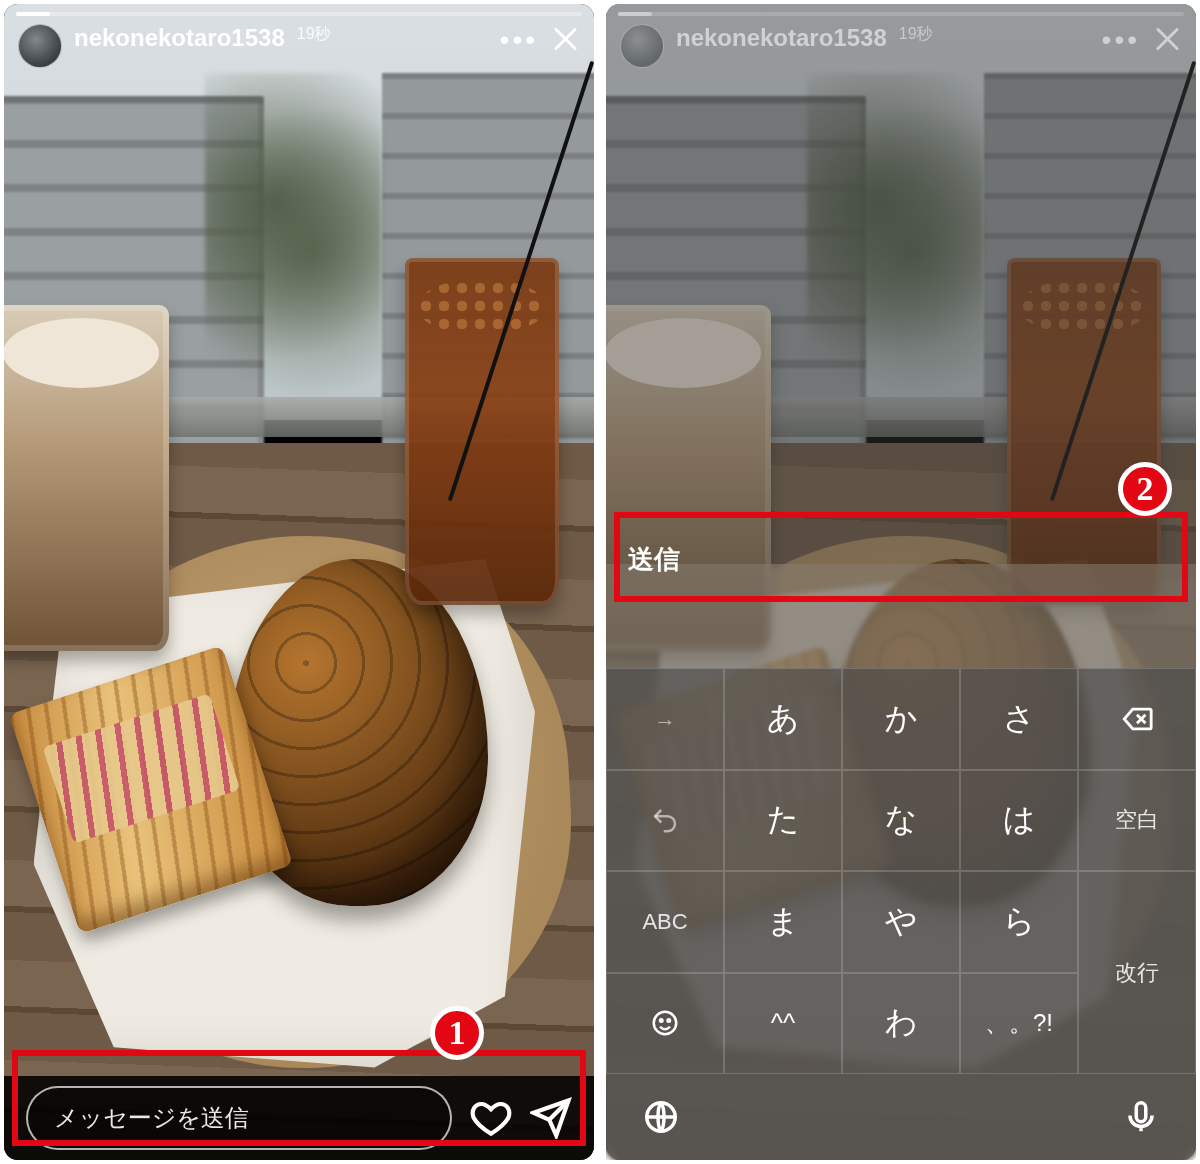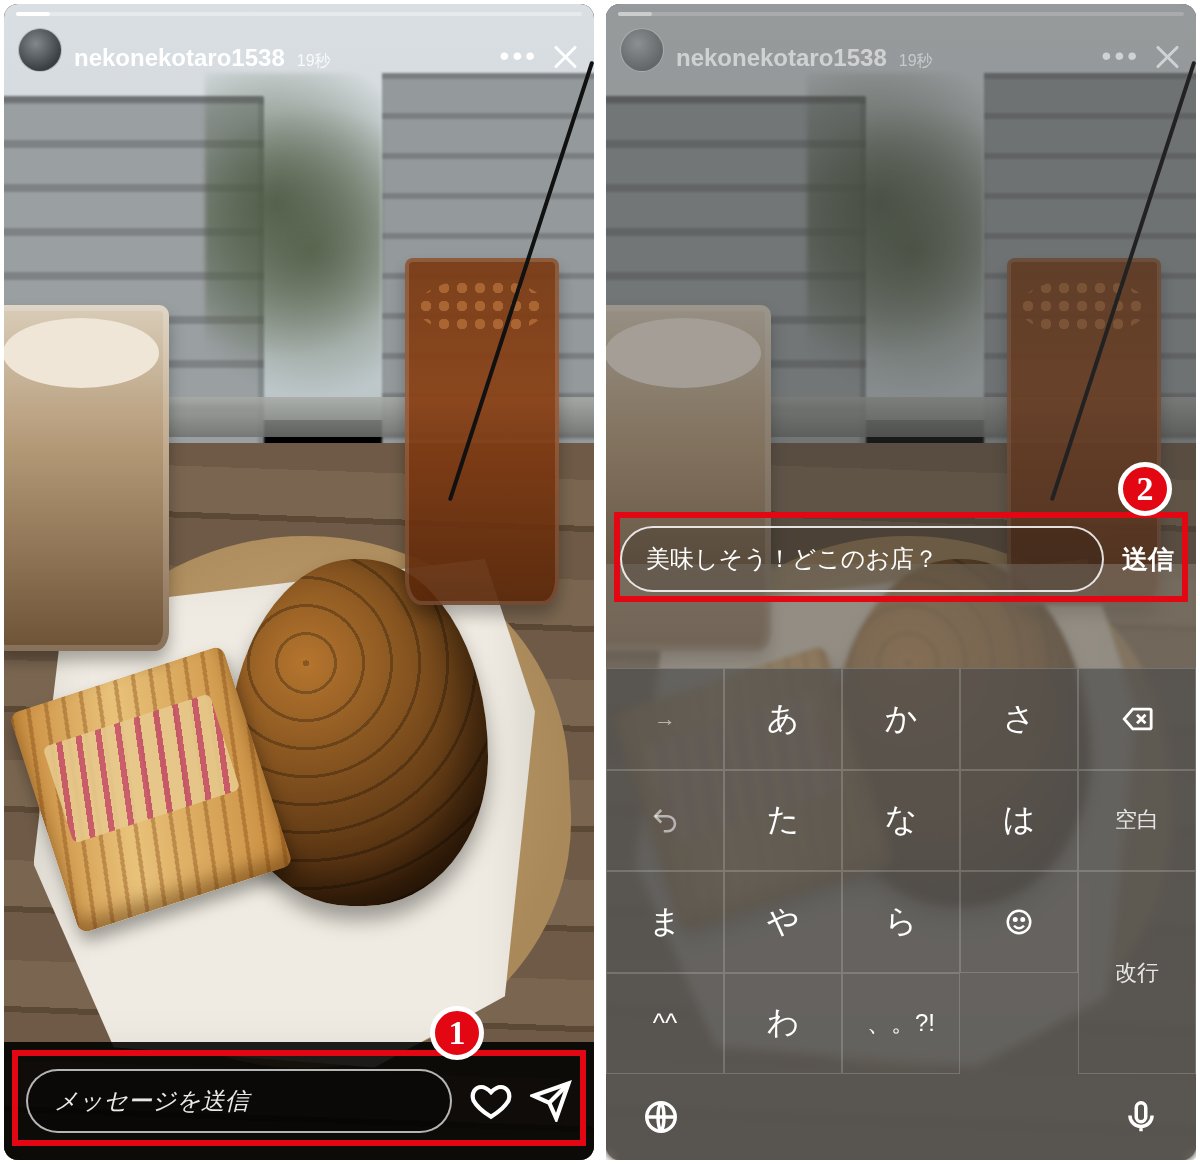--- a/index.html
+++ b/index.html
@@ -105,34 +105,34 @@
     background: radial-gradient(circle,#c97a3a 0 40%,transparent 42%) 0 0/18px 18px;
     border-radius:50%; opacity:.6;}
   .straw { position:absolute; right:12%; top:4%; width:4px; height:40%;
     background:#111; transform: rotate(18deg); border-radius:2px;}
   
   .progress { position:absolute; top:8px; left:12px; right:12px; height:4px;
     background: rgba(255,255,255,.35); border-radius:2px; }
   .progress::before{content:"";position:absolute;left:0;top:0;bottom:0;width:6%;
     background:#fff;border-radius:2px;}
   .header { position:absolute; top:20px; left:14px; right:14px; height:48px;
-    display:flex; align-items:flex-end; gap:12px; color:#fff; }
+    display:flex; align-items:flex-start; gap:12px; color:#fff; }
   .avatar { width:44px;height:44px;border-radius:50%;
     background: radial-gradient(circle at 40% 35%, #83888c, #3a3f43 70%);
     border:1px solid rgba(255,255,255,.6);}
   .uname { font-weight:600; font-size:24px; }
   .time { font-size:16px; color:rgba(255,255,255,.85); }
   .hspace { flex:1; }
   .dots { font-size:28px; letter-spacing:3px; color:#fff; }
   .close { width:30px;height:30px; position:relative; }
   .close::before,.close::after{content:"";position:absolute;left:14px;top:0;width:3px;height:30px;background:#fff;border-radius:2px;}
   .close::before{transform:rotate(45deg);} .close::after{transform:rotate(-45deg);}
   
-  .bottombar { position:absolute; left:0; right:0; bottom:0; height:118px;
-    background: rgba(0,0,0,.88); display:flex; align-items:center; padding:0 22px; gap:18px;font-style:italic;}
+  .bottombar { position:absolute; left:0; right:0; bottom:0; height:84px;
+    background: rgba(0,0,0,.88); display:flex; align-items:center; padding:0 22px; gap:18px;}
   .msg-pill { flex:1; height:64px; border:2px solid rgba(255,255,255,.7);
     border-radius:40px; display:flex; align-items:center; padding:0 26px;
     color:#e8e8e8; font-size:24px; background:rgba(0,0,0,.25);}
   .heart,.send { width:42px;height:42px; color:#fff; }
   .heart svg,.send svg{width:100%;height:100%;stroke:#fff;fill:none;stroke-width:2.4;}
   
   .redbox { position:absolute; border:6px solid #e30613; pointer-events:none; }
   .badge { position:absolute; width:54px;height:54px;border-radius:50%;
     background:#e30613;border:5px solid #fff;color:#fff;display:flex;
     align-items:center;justify-content:center;font-size:34px;font-weight:800;
@@ -239,23 +239,20 @@
   <div class="header">
     <div class="avatar"></div>
     <div class="uname">nekonekotaro1538</div>
     <div class="time">19秒</div>
     <div class="hspace"></div>
     <div class="dots">•••</div>
     <div class="close"></div>
   </div>
 
   <div class="reply-row">
-    <div class="reply-pill">
-      <span>美味しそう！どこのお店？</span>
-    </div>
     <div class="reply-send">送信</div>
   </div>
 
   <div class="redbox" style="left:8px;right:8px;top:508px;height:90px;"></div>
   <div class="badge" style="right:24px;top:458px;">2</div>
 
   <div class="kbd">
     <div class="kbd-grid">
       <div class="key fn dim2">→</div>
       <div class="key">あ</div>
@@ -272,20 +269,21 @@
         <svg viewBox="0 0 24 24" width="30" height="30" stroke="rgba(255,255,255,.55)" fill="none" stroke-width="2">
             <path d="M9 14 4 9l5-5"></path>
             <path d="M4 9h10a6 6 0 0 1 0 12h-3"></path>
           </svg>
       </div>
       <div class="key">た</div>
       <div class="key">な</div>
       <div class="key">は</div>
       <div class="key fn" style="grid-row:2;grid-column:5;">空白</div>
 
+      <div class="key fn">ABC</div>
       <div class="key">ま</div>
       <div class="key">や</div>
       <div class="key">ら</div>
       <div class="key fn" style="grid-row:3 / span 2;grid-column:5;">改行</div>
 
       <div class="key fn">
         <svg viewBox="0 0 24 24" width="30" height="30" stroke="#fff" fill="none" stroke-width="2">
             <circle cx="12" cy="12" r="9"></circle>
             <circle cx="9" cy="10" r="1" fill="#fff"></circle>
             <circle cx="15" cy="10" r="1" fill="#fff"></circle>

